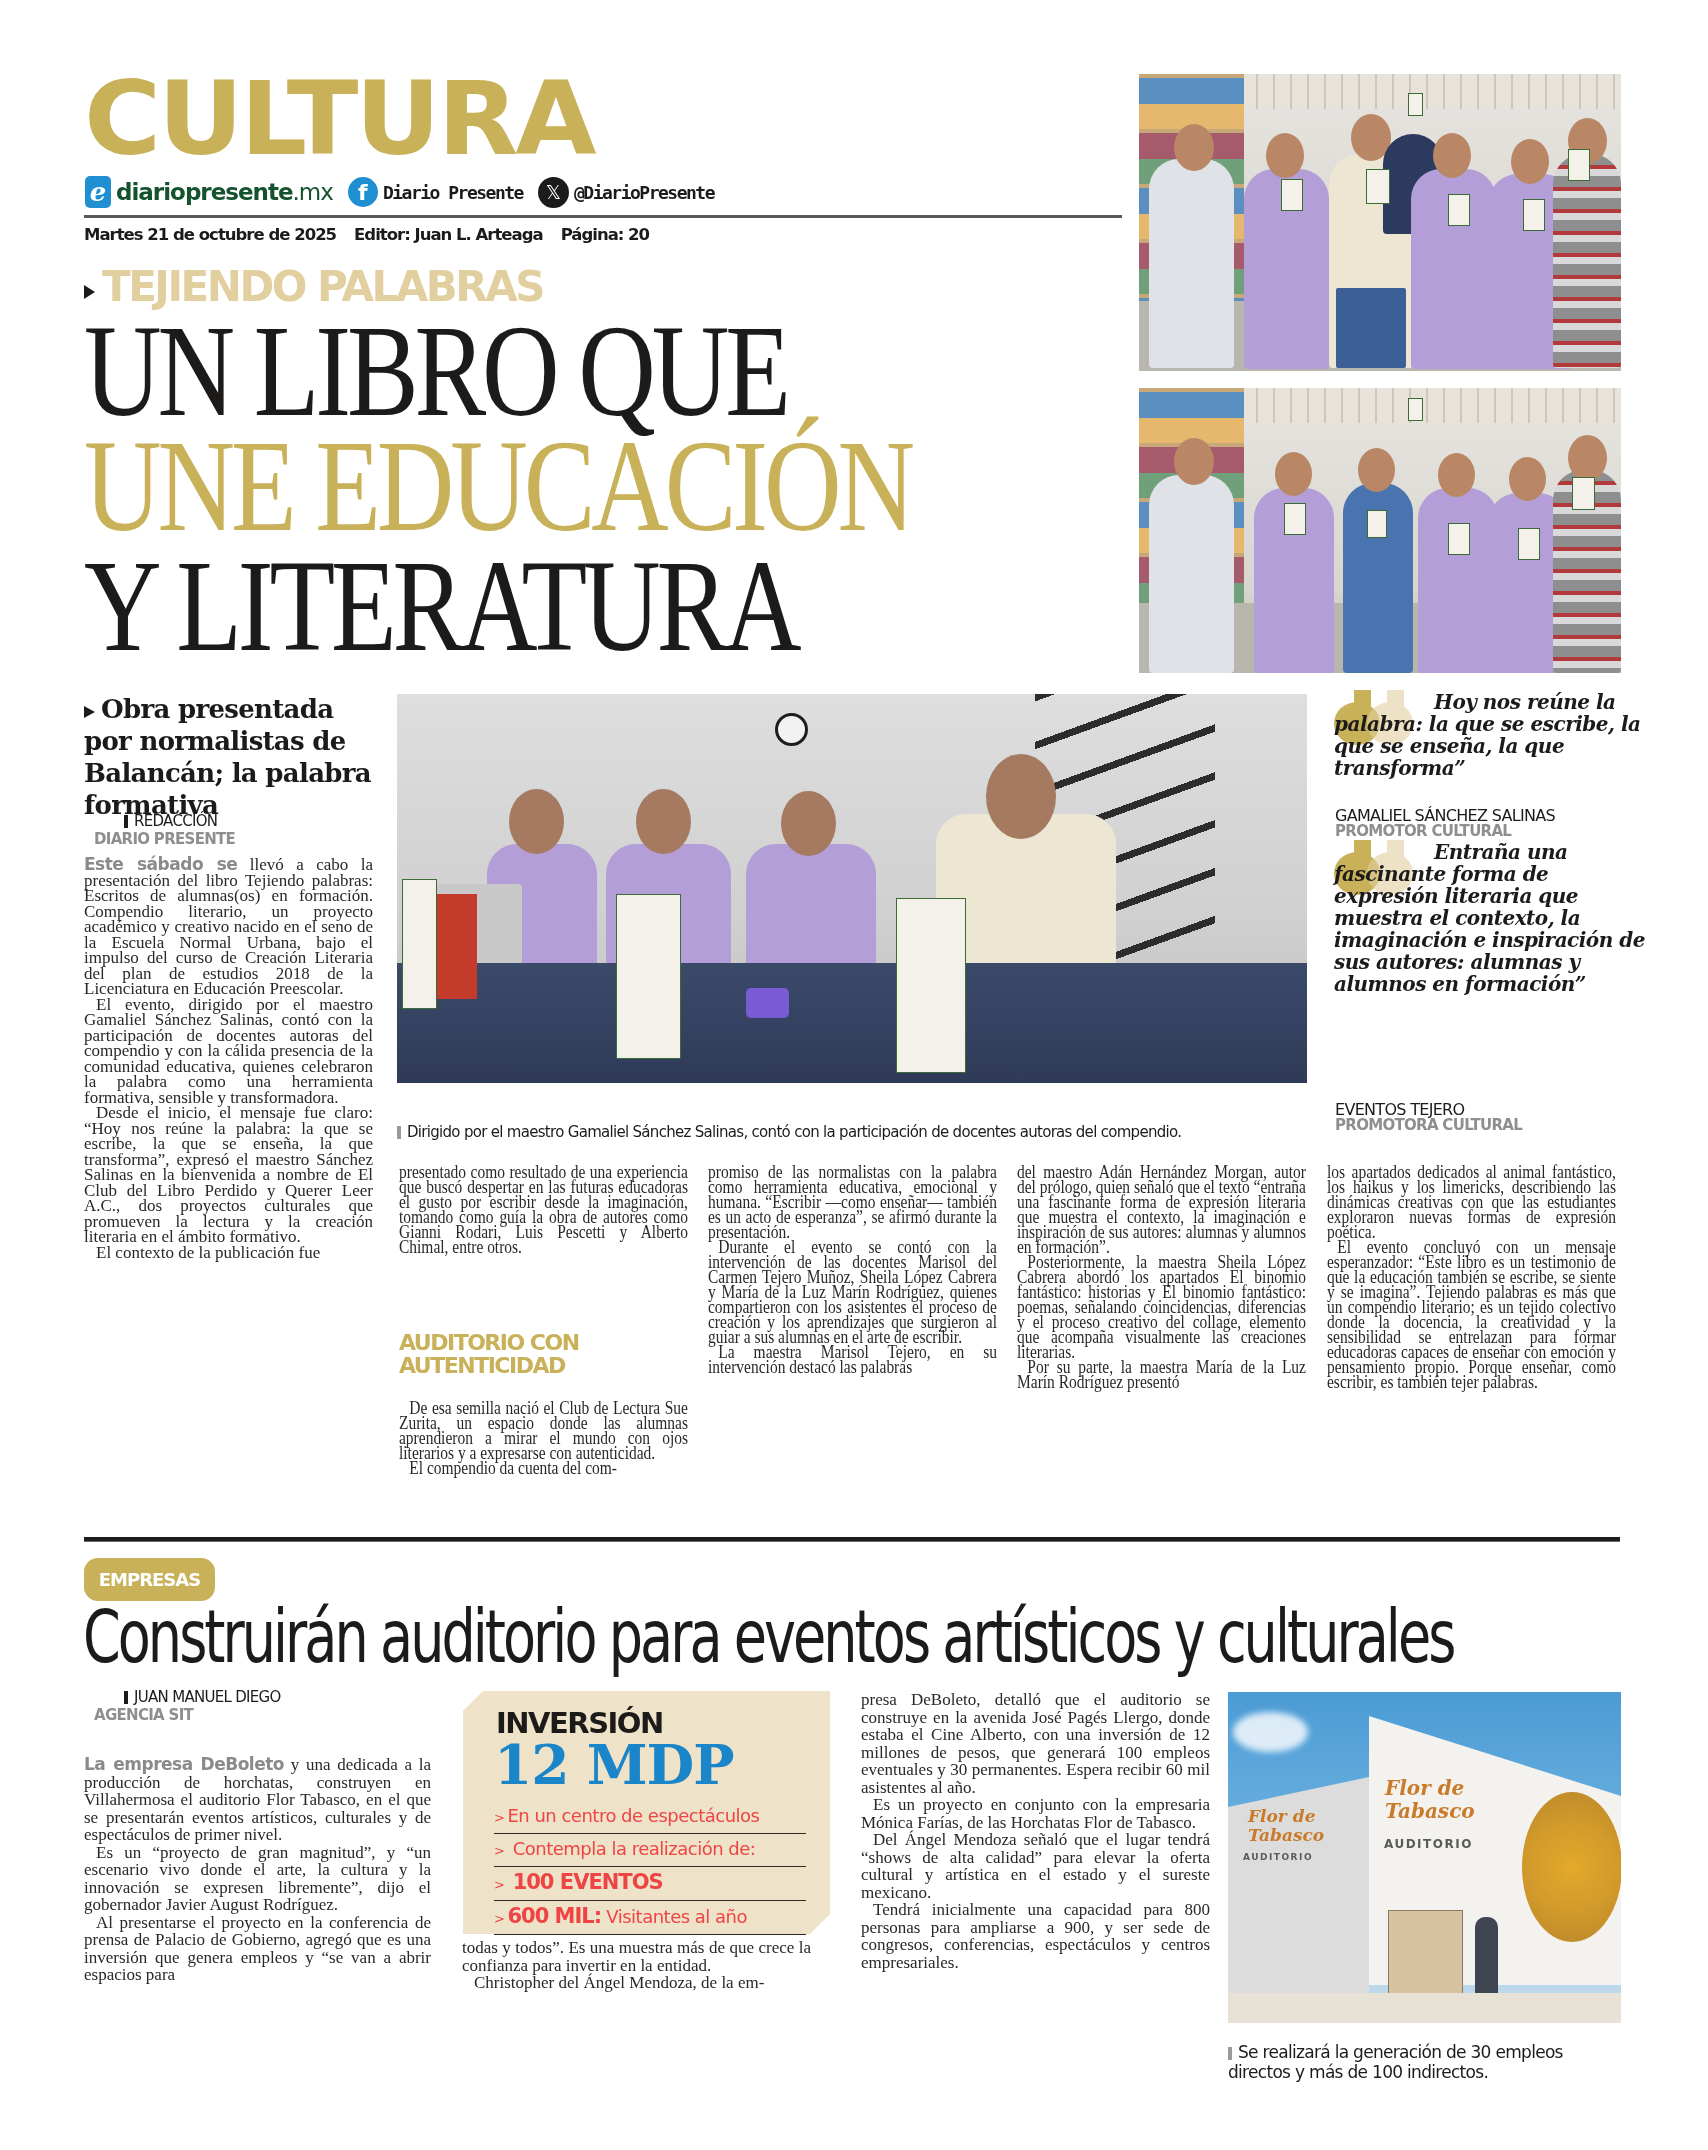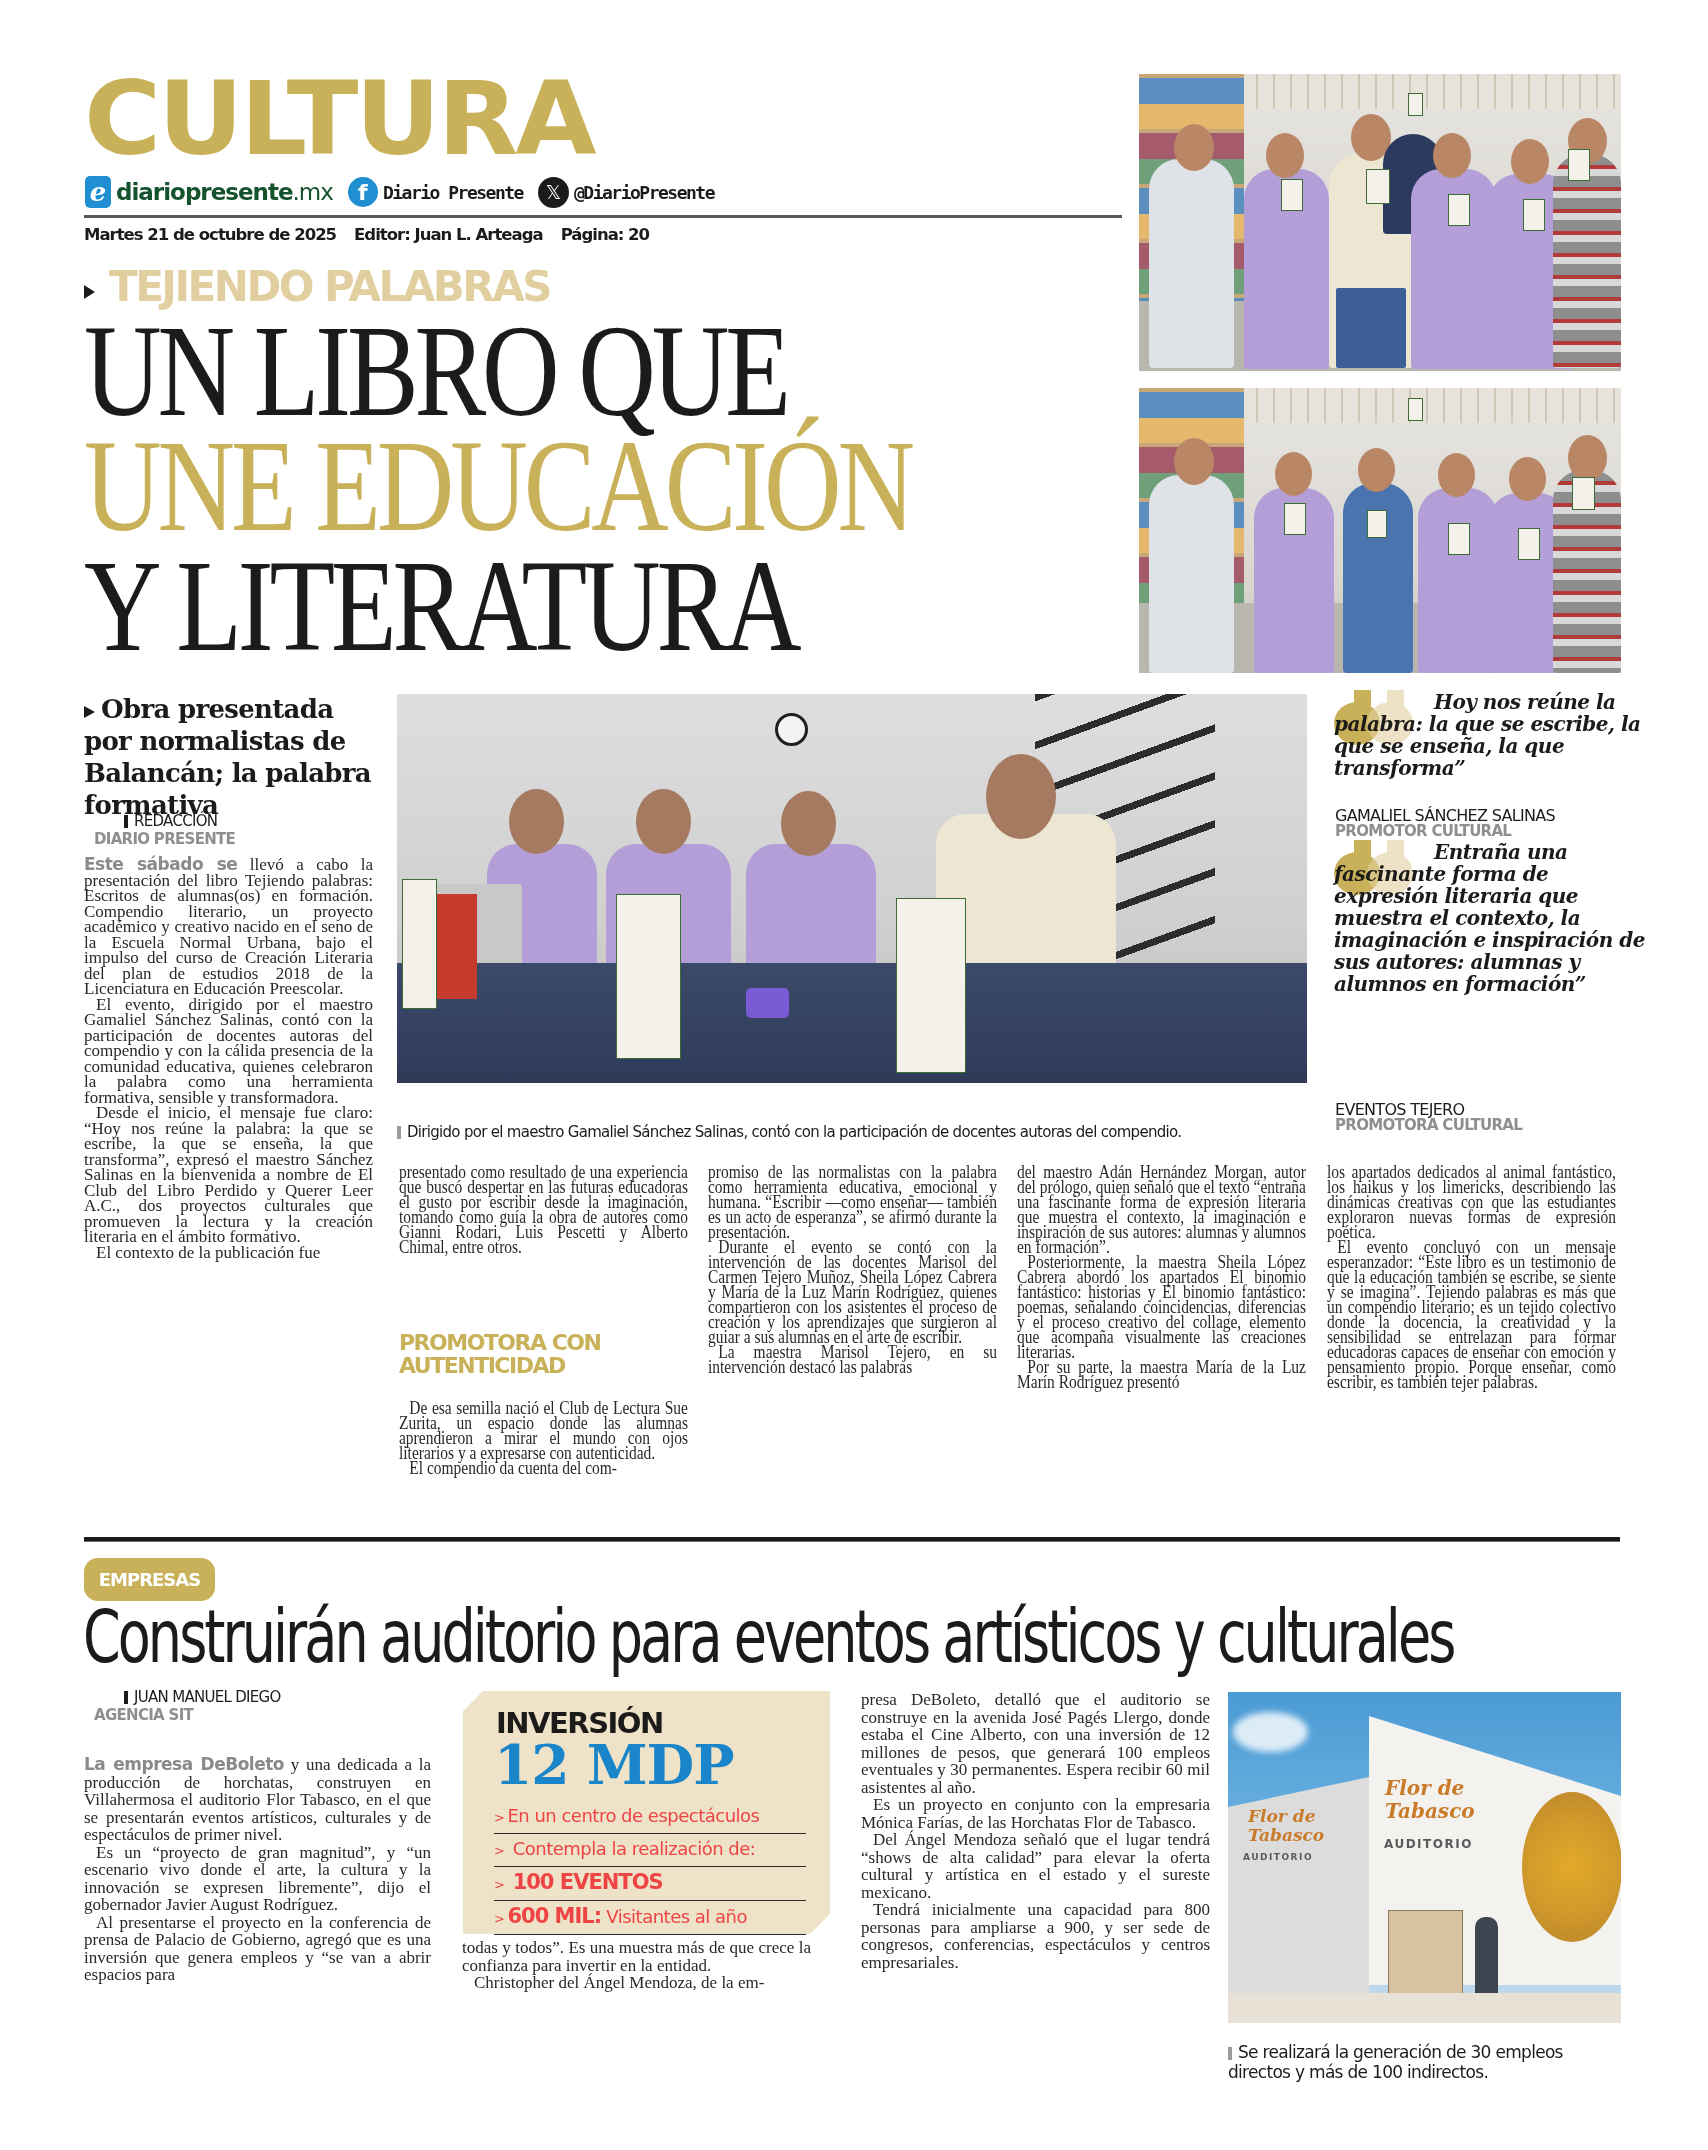--- a/index.html
+++ b/index.html
@@ -29,21 +29,21 @@
   }
   .x-icon {
     width: 31px; height: 31px; border-radius: 50%; background: #1b1b1b; color: #fff;
     font-family: "DejaVu Sans", sans-serif; font-size: 19px; line-height: 31px; text-align: center;
   }
   .social-label { font-family: "DejaVu Sans Mono", monospace; font-weight: 700; font-size: 18px; color: #1d1b1a; letter-spacing: -1.5px; }
   .masthead-rule { left: 84px; top: 215px; width: 1038px; height: 2.5px; background: #5a5857; }
   .dateline { left: 84px; top: 225px; display: flex; gap: 18px; font-family: "DejaVu Sans", sans-serif; font-weight: 700; font-size: 16.5px; letter-spacing: -1px; color: #1d1b1a; }
 
   
-  .kicker { left: 84px; top: 264px; display: flex; align-items: center; gap: 14px; }
+  .kicker { left: 84px; top: 264px; display: flex; align-items: center; gap: 7px; }
   .kicker-arrow { width: 0; height: 0; border-top: 7px solid transparent; border-bottom: 7px solid transparent; border-left: 11px solid #1d1b1a; margin-top: 10px; }
   .kicker-text { font-family: "DejaVu Sans", sans-serif; font-weight: 900; font-size: 42px; color: #e2cf9f; letter-spacing: -2.5px; line-height: 45px; }
   .headline-line {
     left: 84px; width: 1047px; font-family: "Liberation Serif", serif; font-size: 131px; line-height: 131px;
     letter-spacing: -5px; transform: scaleX(0.82); transform-origin: left top; white-space: nowrap;
   }
   .hl1 { top: 305px; color: #1d1b1a; }
   .hl2 { top: 420px; color: #c8b158; }
   .hl3 { top: 540px; color: #1d1b1a; }
 
@@ -274,21 +274,21 @@
 <div class="abs col col-1">
   <p class="noindent"><span class="lead-in">Este sábado se</span> <span>llevó a cabo la presentación del libro Tejiendo palabras: Escritos de alumnas(os) en formación. Compendio literario, un proyecto académico y creativo nacido en el seno de la Escuela Normal Urbana, bajo el impulso del curso de Creación Literaria del plan de estudios 2018 de la Licenciatura en Educación Preescolar.</span></p>
   <p>El evento, dirigido por el maestro Gamaliel Sánchez Salinas, contó con la participación de docentes autoras del compendio y con la cálida presencia de la comunidad educativa, quienes celebraron la palabra como una herramienta formativa, sensible y transformadora.</p>
   <p>Desde el inicio, el mensaje fue claro: “Hoy nos reúne la palabra: la que se escribe, la que se enseña, la que transforma”, expresó el maestro Sánchez Salinas en la bienvenida a nombre de El Club del Libro Perdido y Querer Leer A.C., dos proyectos culturales que promueven la lectura y la creación literaria en el ámbito formativo.</p>
   <p>El contexto de la publicación fue</p>
 </div>
 
 <div class="abs col col-2">
   <p class="noindent">presentado como resultado de una experiencia que buscó despertar en las futuras educadoras el gusto por escribir desde la imaginación, tomando como guía la obra de autores como Gianni Rodari, Luis Pescetti y Alberto Chimal, entre otros.</p>
 </div>
-<div class="abs subhead col-2-sub">PROMOTORA CON AUTENTICIDAD</div>
+<div class="abs subhead col-2-sub">AUDITORIO CON AUTENTICIDAD</div>
 <div class="abs col col-2b">
   <p>De esa semilla nació el Club de Lectura Sue Zurita, un espacio donde las alumnas aprendieron a mirar el mundo con ojos literarios y a expresarse con autenticidad.</p>
   <p>El compendio da cuenta del com-</p>
 </div>
 
 <div class="abs col col-3">
   <p class="noindent">promiso de las normalistas con la palabra como herramienta educativa, emocional y humana. “Escribir —como enseñar— también es un acto de esperanza”, se afirmó durante la presentación.</p>
   <p>Durante el evento se contó con la intervención de las docentes Marisol del Carmen Tejero Muñoz, Sheila López Cabrera y María de la Luz Marín Rodríguez, quienes compartieron con los asistentes el proceso de creación y los aprendizajes que surgieron al guiar a sus alumnas en el arte de escribir.</p>
   <p>La maestra Marisol Tejero, en su intervención destacó las palabras</p>
 </div>

